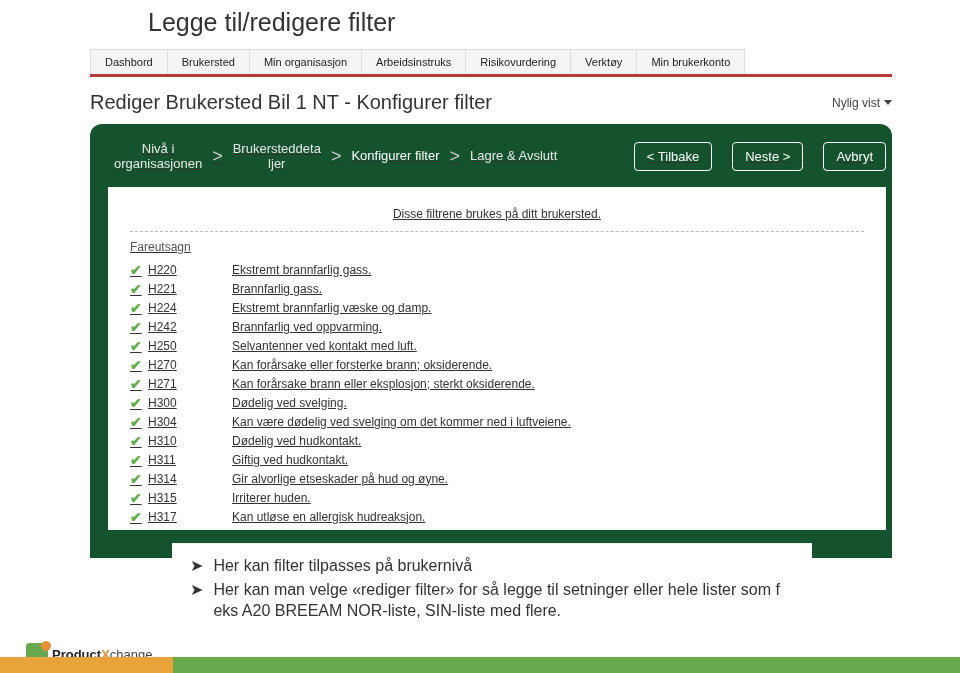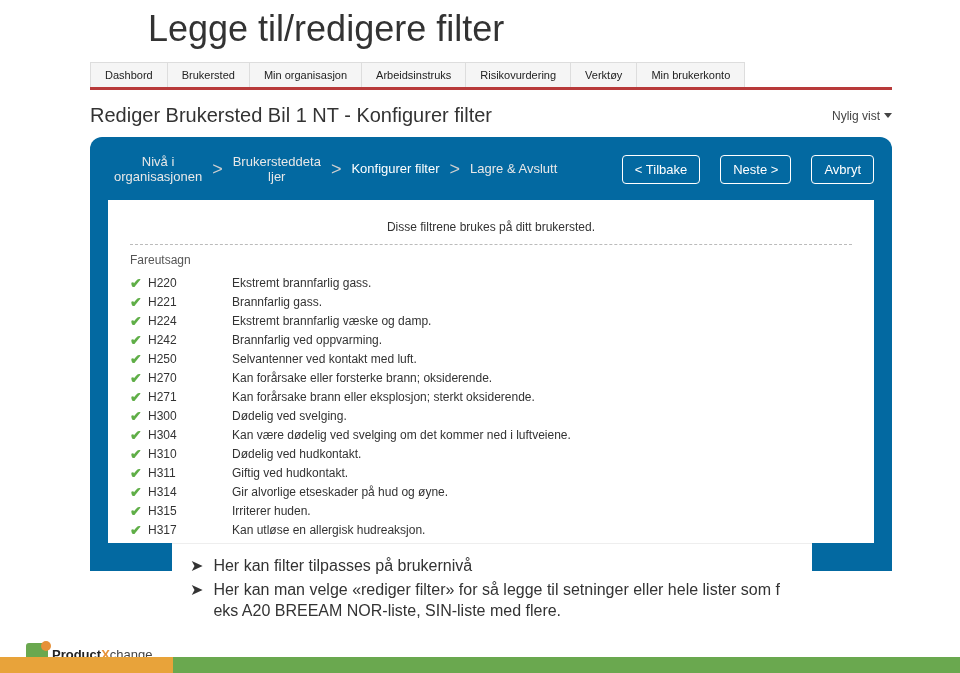--- a/index.html
+++ b/index.html
@@ -7,21 +7,21 @@
       font-family: Arial, Helvetica, sans-serif;
       font-size: 13px;
       color: #333;
       background: #fff;
       width: 960px;
       height: 673px;
       overflow: hidden;
       position: relative;
     }
     .slide-title {
-      font-size: 36px;
+      font-size: 25px;
       font-weight: 400;
       padding: 8px 0 12px 148px;
       color: #333;
     }
     .app-container {
       margin: 0 68px 0 90px;
     }
     .nav-tabs {
       display: flex;
       border-bottom: 3px solid #b83a3a;
@@ -50,24 +50,25 @@
     }
     .recently-viewed {
       font-size: 12px;
       color: #444;
       display: flex;
       align-items: center;
       gap: 4px;
       cursor: pointer;
     }
     .wizard-box {
-      background: #0369a1;
+      background: #14532d;
       border-top-left-radius: 12px;
       border-top-right-radius: 12px;
-      padding: 18px 18px 28px 18px;
+      padding: 18px 6px 28px 18px;
+      text-decoration: underline;
     }
     .wizard-top {
       display: flex;
       align-items: center;
       justify-content: space-between;
       color: #fff;
     }
     .breadcrumbs {
       display: flex;
       align-items: center;

